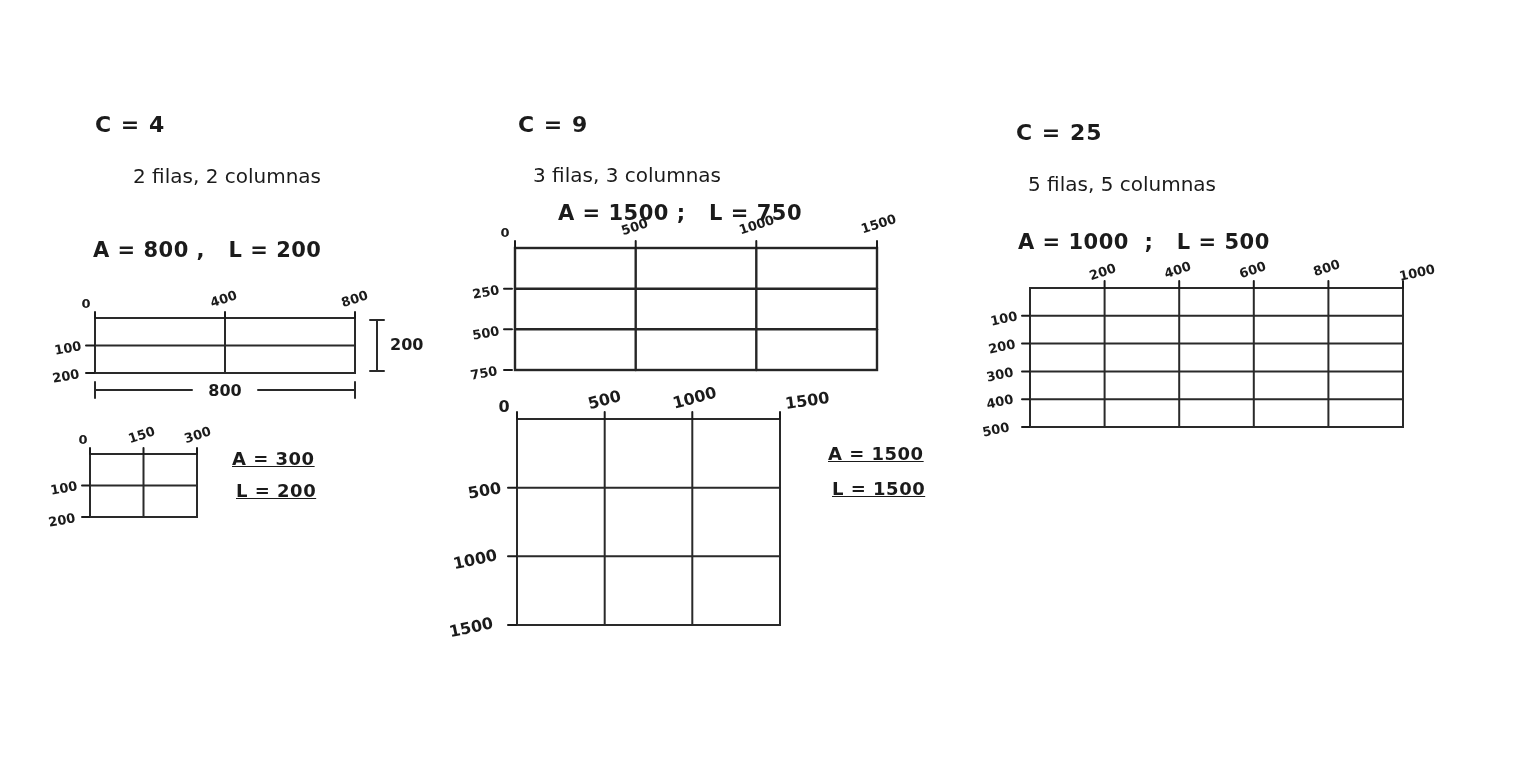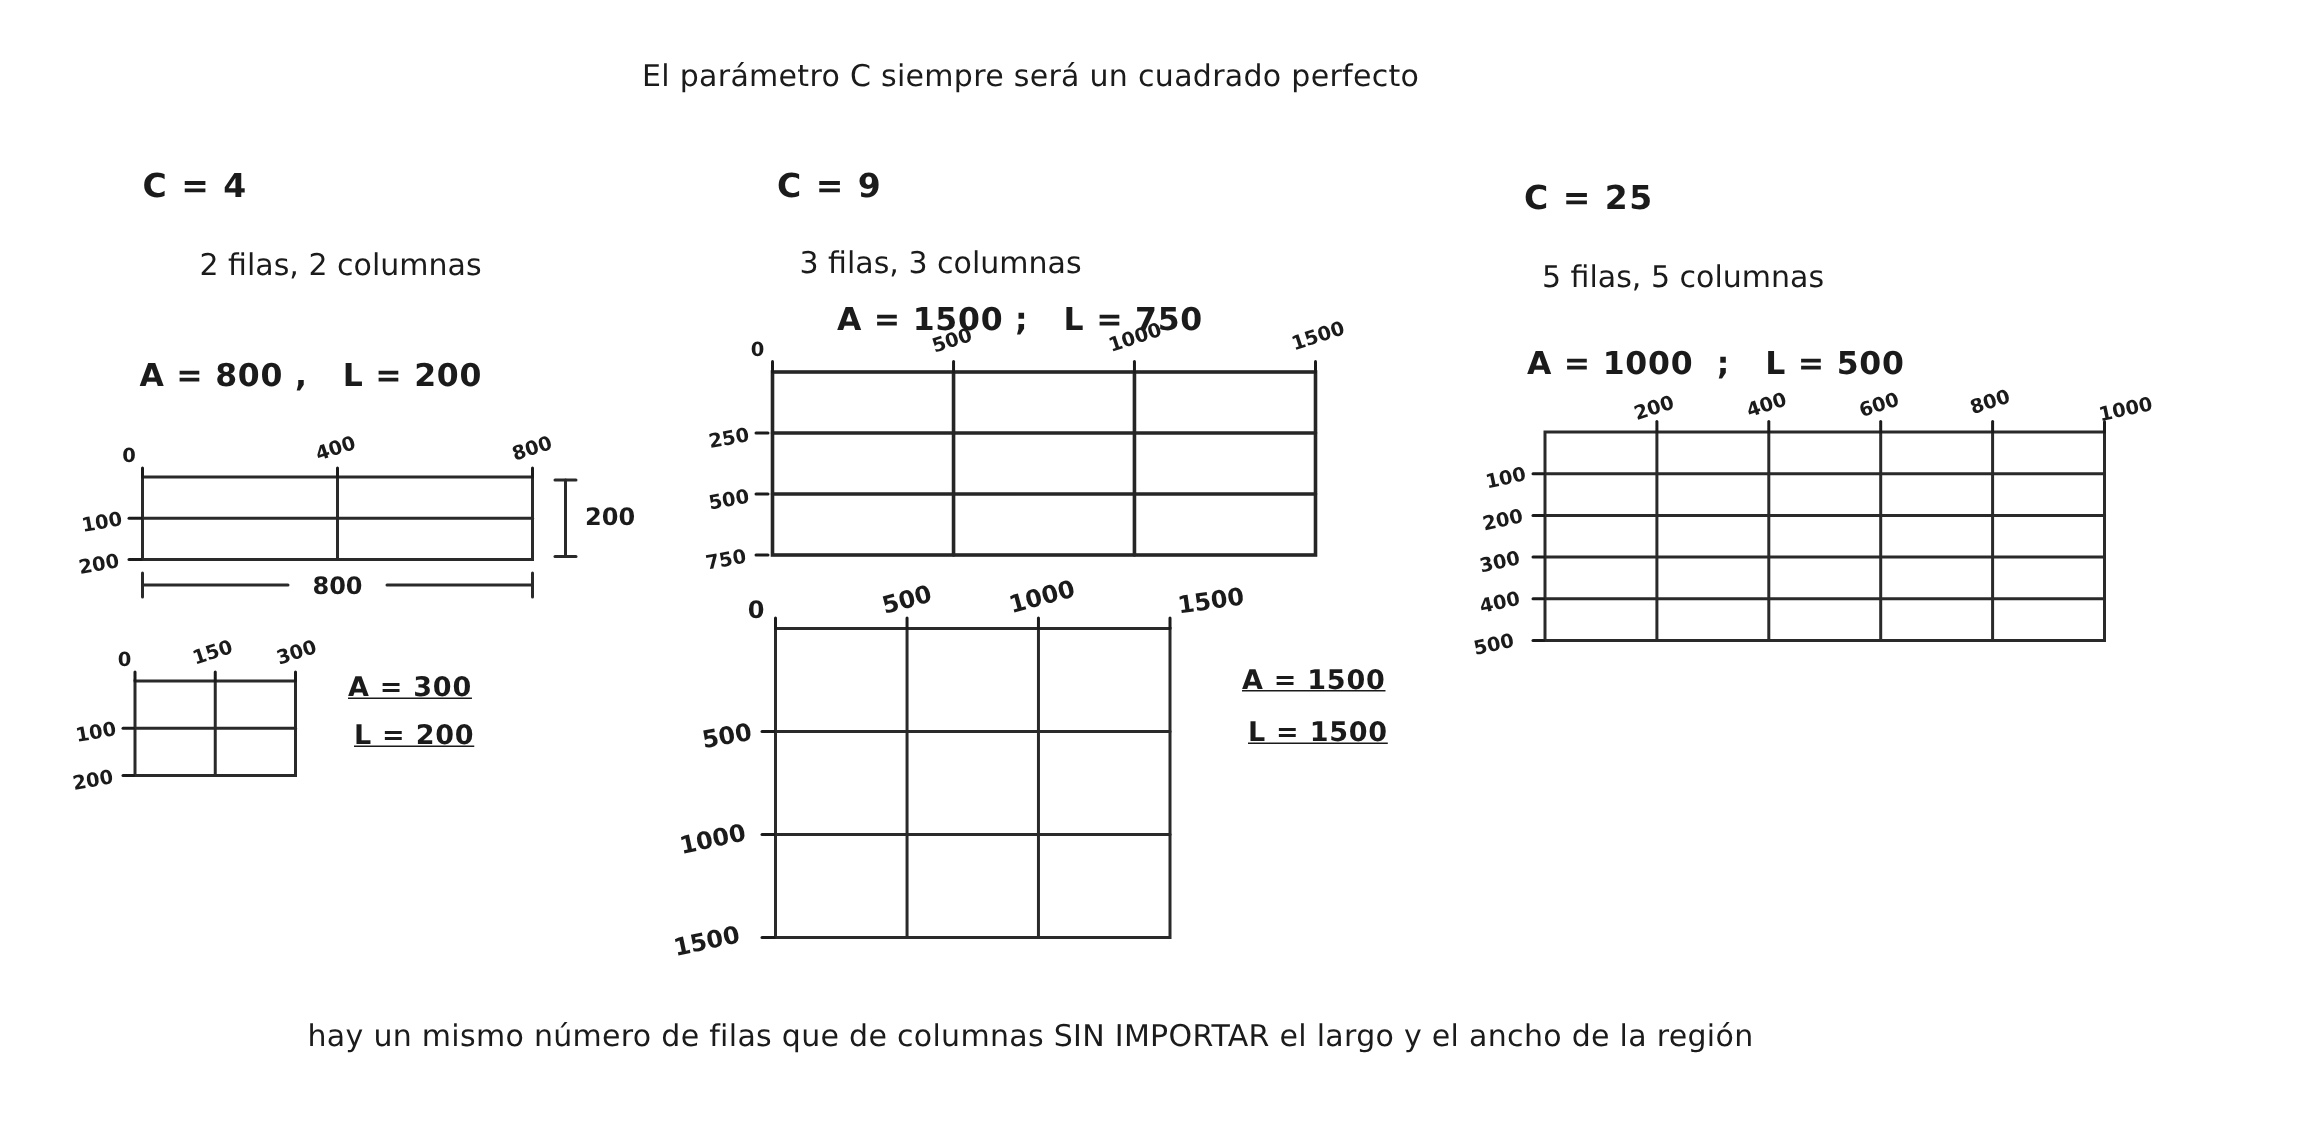--- a/index.html
+++ b/index.html
@@ -19,21 +19,20 @@
   svg text.big{font-size:16px;}
   .stroke{stroke:#2a2a2a;stroke-width:2;stroke-linecap:round;fill:none;}
   .stroke-thick{stroke:#262626;stroke-width:2.4;stroke-linecap:round;fill:none;}
   .tickmark{stroke:#1b1b1b;stroke-width:2;stroke-linecap:round;}
 </style>
 </head>
 <body>
 
 <div id="canvas">
 
-  <div class="abs title" style="left:428px;top:38px;">El parámetro C siempre será un cuadrado perfecto</div>
 
   <div class="abs heading" style="left:95px;top:112px;">C = 4</div>
   <div class="abs subtitle" style="left:133px;top:164px;">2 filas, 2 columnas</div>
   <div class="abs params" style="left:93px;top:238px;">A = 800 ,   L = 200</div>
 
   <svg style="left:40px;top:288px;" width="380" height="120">
     <g>
       <rect class="stroke" x="55" y="30" width="260" height="55"></rect>
       <line class="stroke" x1="185" y1="30" x2="185" y2="85"></line>
       <line class="stroke" x1="55" y1="57.5" x2="315" y2="57.5"></line>
@@ -180,15 +179,14 @@
     <text x="264" y="16" text-anchor="middle" transform="rotate(-18 264 16)">600</text>
     <text x="338" y="14" text-anchor="middle" transform="rotate(-18 338 14)">800</text>
     <text x="428" y="19" text-anchor="middle" transform="rotate(-12 428 19)">1000</text>
     <text x="28" y="62" text-anchor="end" transform="rotate(-12 28 62)">100</text>
     <text x="26" y="90" text-anchor="end" transform="rotate(-12 26 90)">200</text>
     <text x="24" y="118" text-anchor="end" transform="rotate(-12 24 118)">300</text>
     <text x="24" y="145" text-anchor="end" transform="rotate(-12 24 145)">400</text>
     <text x="20" y="173" text-anchor="end" transform="rotate(-12 20 173)">500</text>
   </svg>
 
-  <div class="abs footer-line" style="left:205px;top:678px;">hay un mismo número de filas que de columnas SIN IMPORTAR el largo y el ancho de la región</div>
 
 </div>
 
 </body></html>

